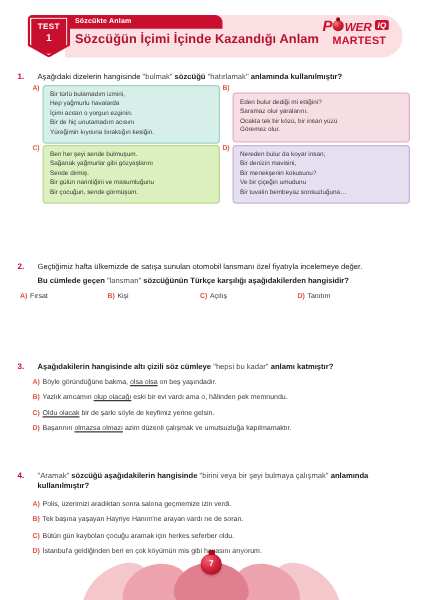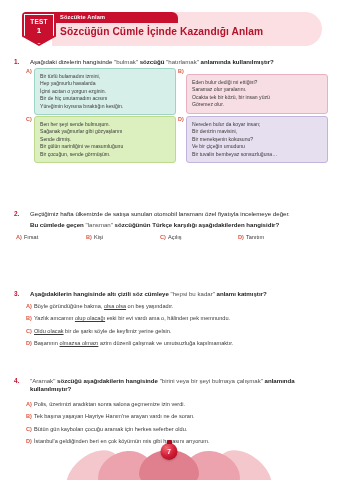--- a/index.html
+++ b/index.html
@@ -146,29 +146,37 @@
 </head>
 <body>
 
 <div class="page">
 
   <div class="header">
     <div class="hdr-bg"></div>
     <div class="hdr-topbar">
       <span class="hdr-topbar-label">Sözcükte Anlam</span>
     </div>
-    <div class="hdr-title">Sözcüğün Cümle İçinde Kazandığı Anlam</div>
+    <div class="hdr-title">Sözcüğün İçimi İçinde Kazandığı Anlam</div>
 
     <div class="test-badge">
       <div class="test-badge-inner"></div>
       <div class="test-word">TEST</div>
       <div class="test-num">1</div>
     </div>
   </div>
 
+  <div class="logo">
+    <div class="logo-row1">
+      <span class="logo-p">P</span><span style="display:inline-block;width:10px"></span><span>WER</span>
+      <span class="logo-dot"></span>
+      <span class="logo-badge">IQ</span>
+    </div>
+    <div class="logo-row2">MARTEST</div>
+  </div>
 
   <div class="q" style="top:58px;">
     <div class="q-num">1.</div>
     <div class="q-stem"><span class="light">Aşağıdaki dizelerin hangisinde </span><span class="quot">"bulmak"</span><span> sözcüğü </span><span class="quot">"hatırlamak"</span><span> anlamında kullanılmıştır?</span></div>
   </div>
 
   <div class="optbox-wrap" style="left:26px;top:68px;">
     <span class="opt-letter" style="left:0;top:0;">A)</span>
     <div class="optbox a" style="left:8px;top:0;width:142px;">
       <div>Bir türlü bulamadım izmini,</div>

